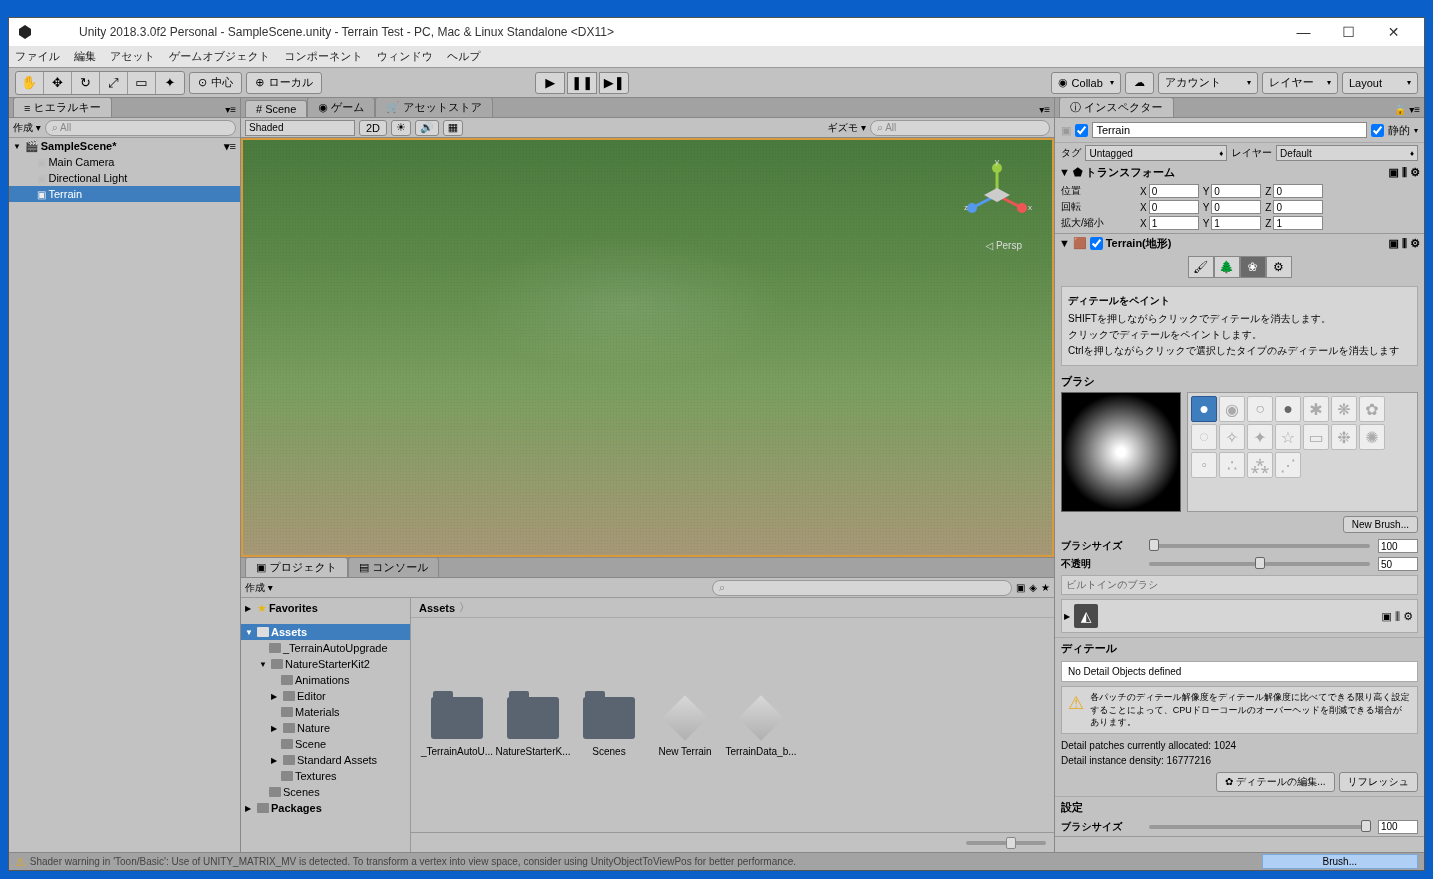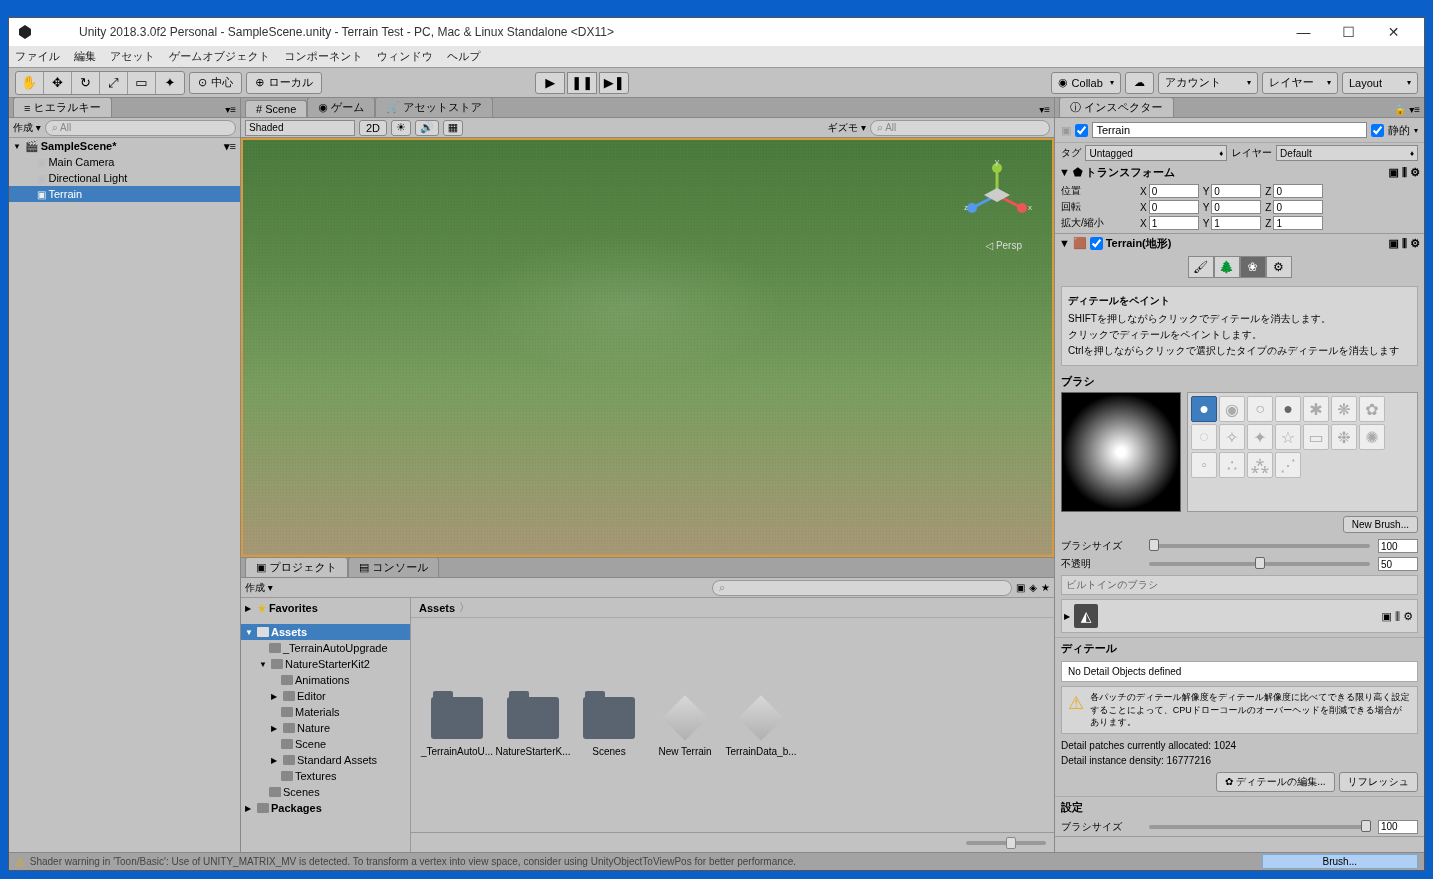--- a/index.html
+++ b/index.html
@@ -85,21 +85,21 @@
   .help-box { background: #d6d6d6; border: 1px solid #aaa; margin: 4px 6px; padding: 6px; font-size: 10px; line-height: 1.6; }
   .help-box .title { font-weight: bold; margin-bottom: 2px; }
   .brush-section { padding: 4px 6px; }
   .brush-row { display: flex; gap: 6px; align-items: flex-start; }
   .brush-preview { width: 120px; height: 120px; background: radial-gradient(circle, #fff 5%, #000 70%); border: 1px solid #666; }
   .brush-grid { flex: 1; display: grid; grid-template-columns: repeat(7, 26px); gap: 2px; background: #d6d6d6; border: 1px solid #999; padding: 3px; align-content: start; height: 120px; }
   .brush-cell { width: 26px; height: 26px; background: #eee; border: 1px solid #bbb; display: flex; align-items: center; justify-content: center; font-size: 16px; color: #aaa; border-radius: 2px; }
   .brush-cell.sel { background: #3e7ebf; border-color: #2a5a8f; color: #fff; }
   .small-btn { background: #d6d6d6; border: 1px solid #888; border-radius: 3px; padding: 2px 8px; font-size: 10px; text-align: right; }
   .prop-row { display: flex; align-items: center; padding: 2px 6px; font-size: 10px; gap: 8px; }
-  .prop-label { width: 80px; }
+  .prop-label { width: 80px; font-weight: bold; }
   .prop-slider { flex: 1; height: 4px; background: #999; border-radius: 2px; position: relative; }
   .prop-slider-thumb { position: absolute; width: 10px; height: 12px; background: #ddd; border: 1px solid #666; border-radius: 2px; top: -5px; }
   .prop-val { width: 40px; height: 14px; border: 1px solid #888; font-size: 10px; padding: 0 2px; text-align: left; background: #fff; }
   .detail-box { background: #ffffff; border: 1px solid #aaa; margin: 2px 6px; padding: 4px 6px; font-size: 10px; }
   .warn-box { background: #d6d6d6; border: 1px solid #aaa; margin: 4px 6px; padding: 4px 6px; font-size: 9px; display: flex; gap: 6px; line-height: 1.4; }
   .warn-icon { color: #e6a817; font-size: 18px; }
   .info-line { padding: 2px 6px; font-size: 10px; }
   .btn-row { display: flex; justify-content: flex-end; gap: 4px; padding: 4px 6px; }
 
   .statusbar { height: 18px; background: #a3a3a3; display: flex; align-items: center; padding: 0 6px; font-size: 10px; border-top: 1px solid #888; }

